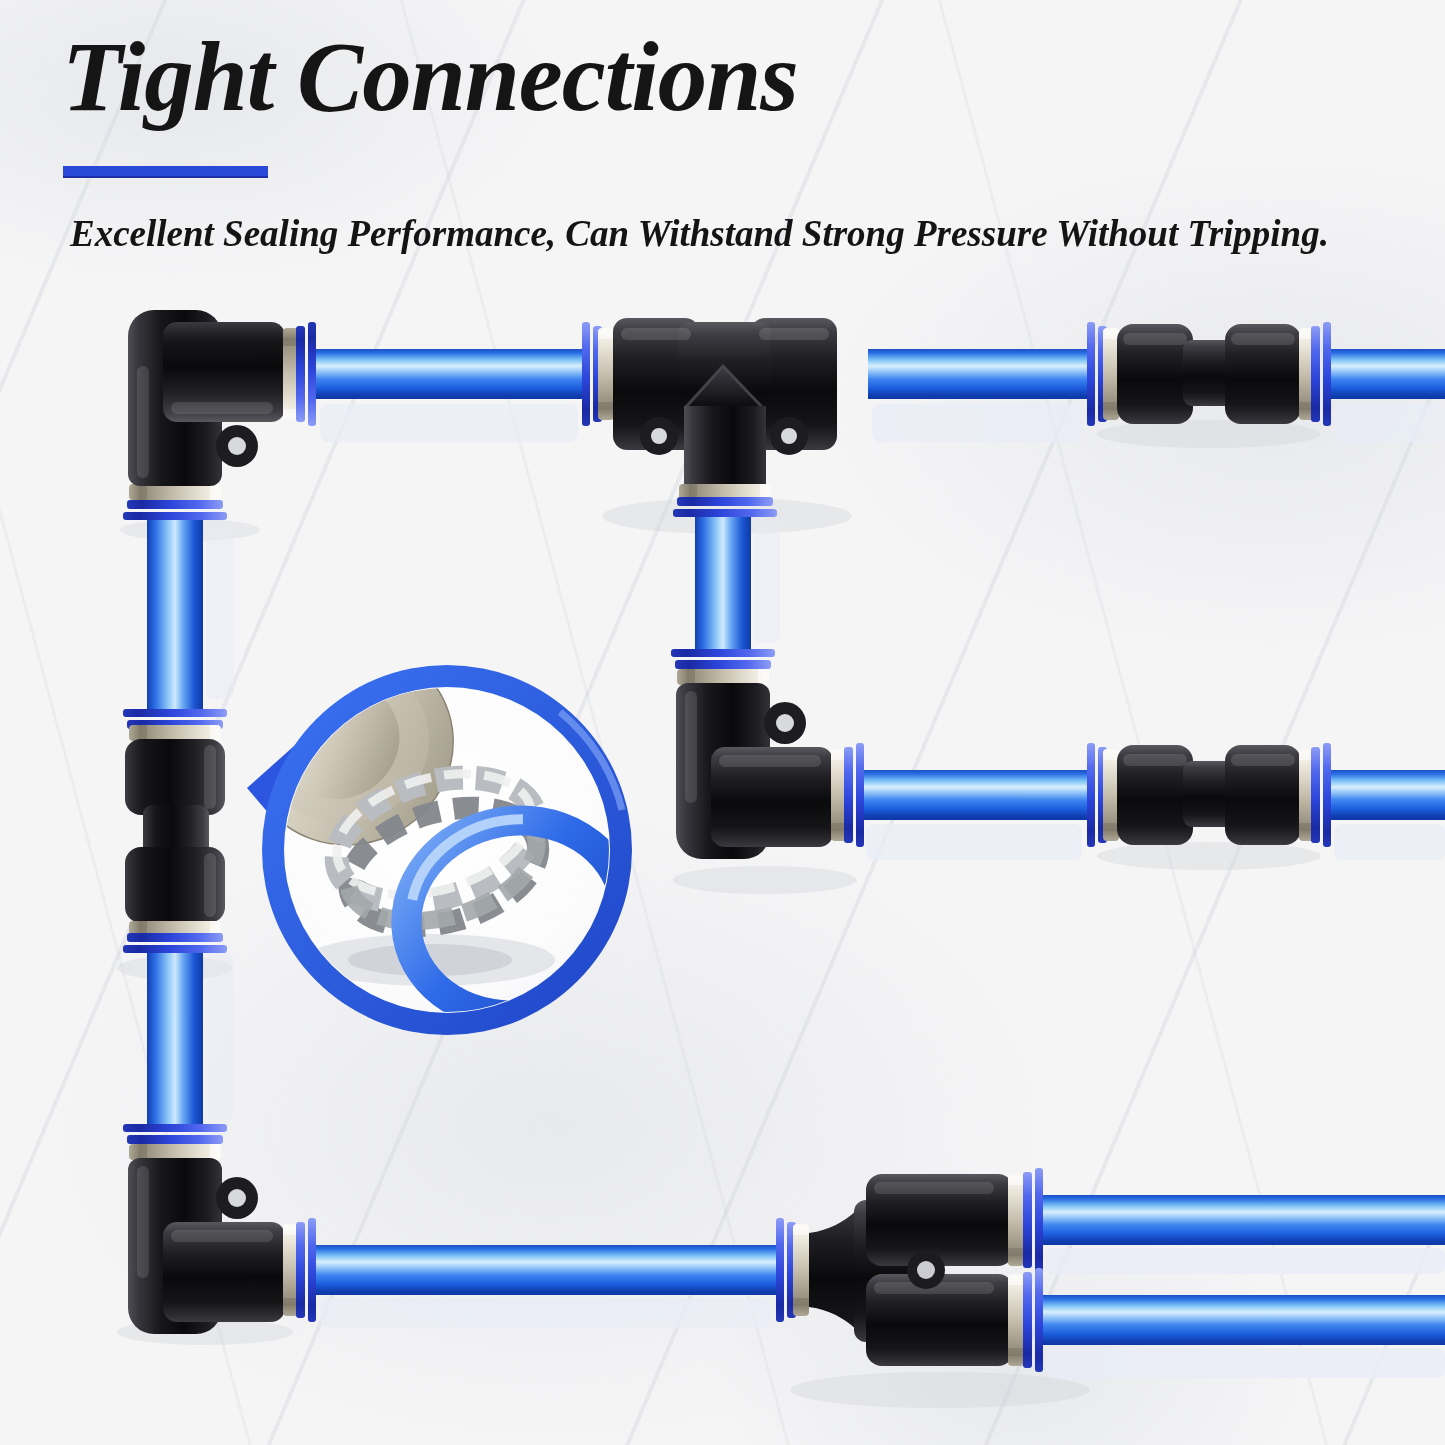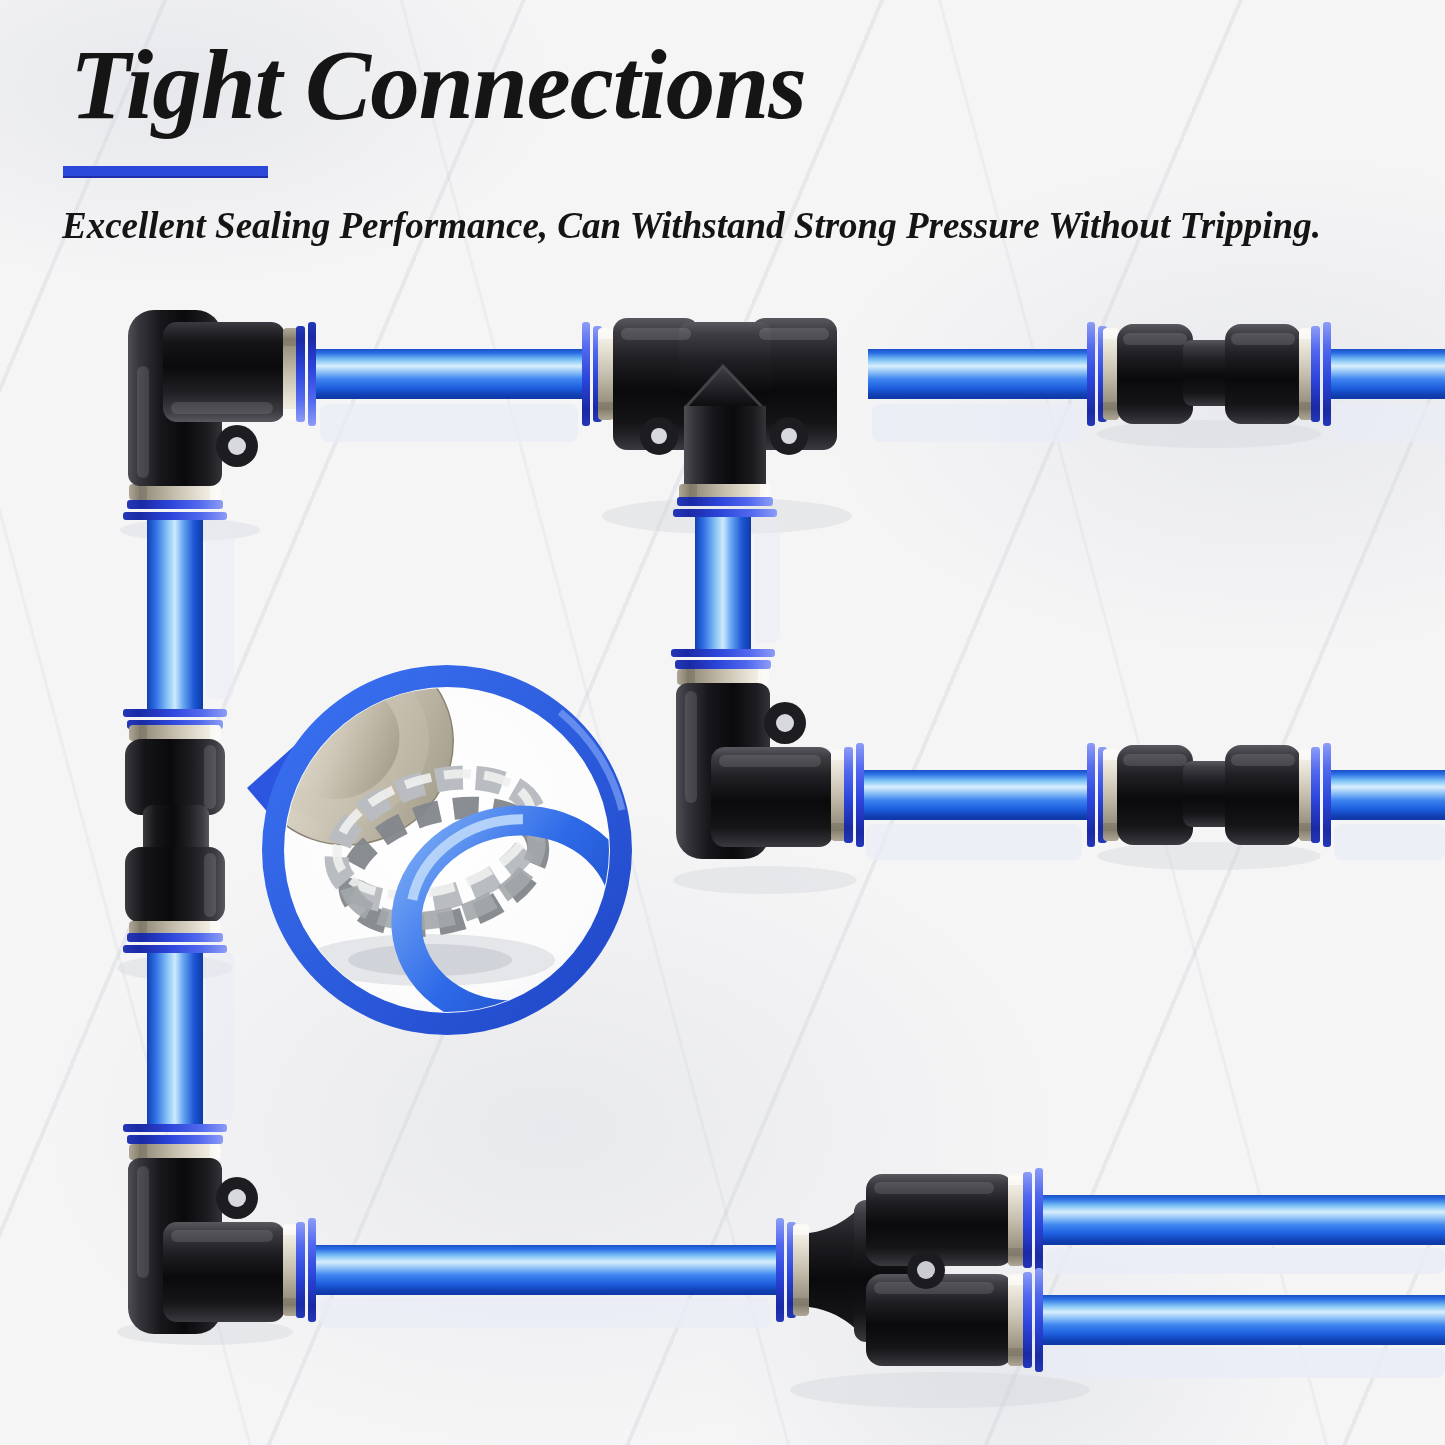--- a/index.html
+++ b/index.html
@@ -10,29 +10,29 @@
       radial-gradient(ellipse 620px 320px at 12% 6%, rgba(208,211,219,.38), transparent 62%),
       radial-gradient(ellipse 760px 420px at 88% 28%, rgba(205,208,217,.32), transparent 60%),
       radial-gradient(ellipse 820px 520px at 38% 78%, rgba(203,206,214,.30), transparent 62%),
       radial-gradient(ellipse 500px 300px at 70% 95%, rgba(200,204,213,.30), transparent 60%),
       repeating-linear-gradient(113deg, transparent 0 150px, rgba(178,182,195,.20) 150px 154px, transparent 154px 330px),
       repeating-linear-gradient(75deg, transparent 0 240px, rgba(185,189,200,.14) 240px 243px, transparent 243px 520px);
     font-family:"Liberation Serif", serif;
   }
   .header{position:absolute;left:0;top:0;width:1445px;z-index:5;}
   .title{
-    position:absolute;left:58px;top:16px;margin:12px;white-space:nowrap;
+    position:absolute;left:58px;top:16px;margin:4px;white-space:nowrap;
     font-size:99px;font-weight:700;font-style:italic;color:#151515;letter-spacing:-1px;
   }
   .underline{
     position:absolute;left:63px;top:166px;width:205px;height:10px;
     background:#2b49d8;border-bottom:2px solid #1c2fa8;
   }
   .subtitle{
-    position:absolute;left:62px;top:204px;margin:0;white-space:nowrap;
+    position:absolute;left:62px;top:204px;margin:8px;white-space:nowrap;
     font-size:37px;font-weight:700;font-style:italic;color:#141414;
   }
   svg.scene{position:absolute;left:0;top:0;z-index:1;}
 </style>
 </head>
 <body>
 
 <div class="header">
   <h1 class="title">Tight Connections</h1>
   <div class="underline"></div>

